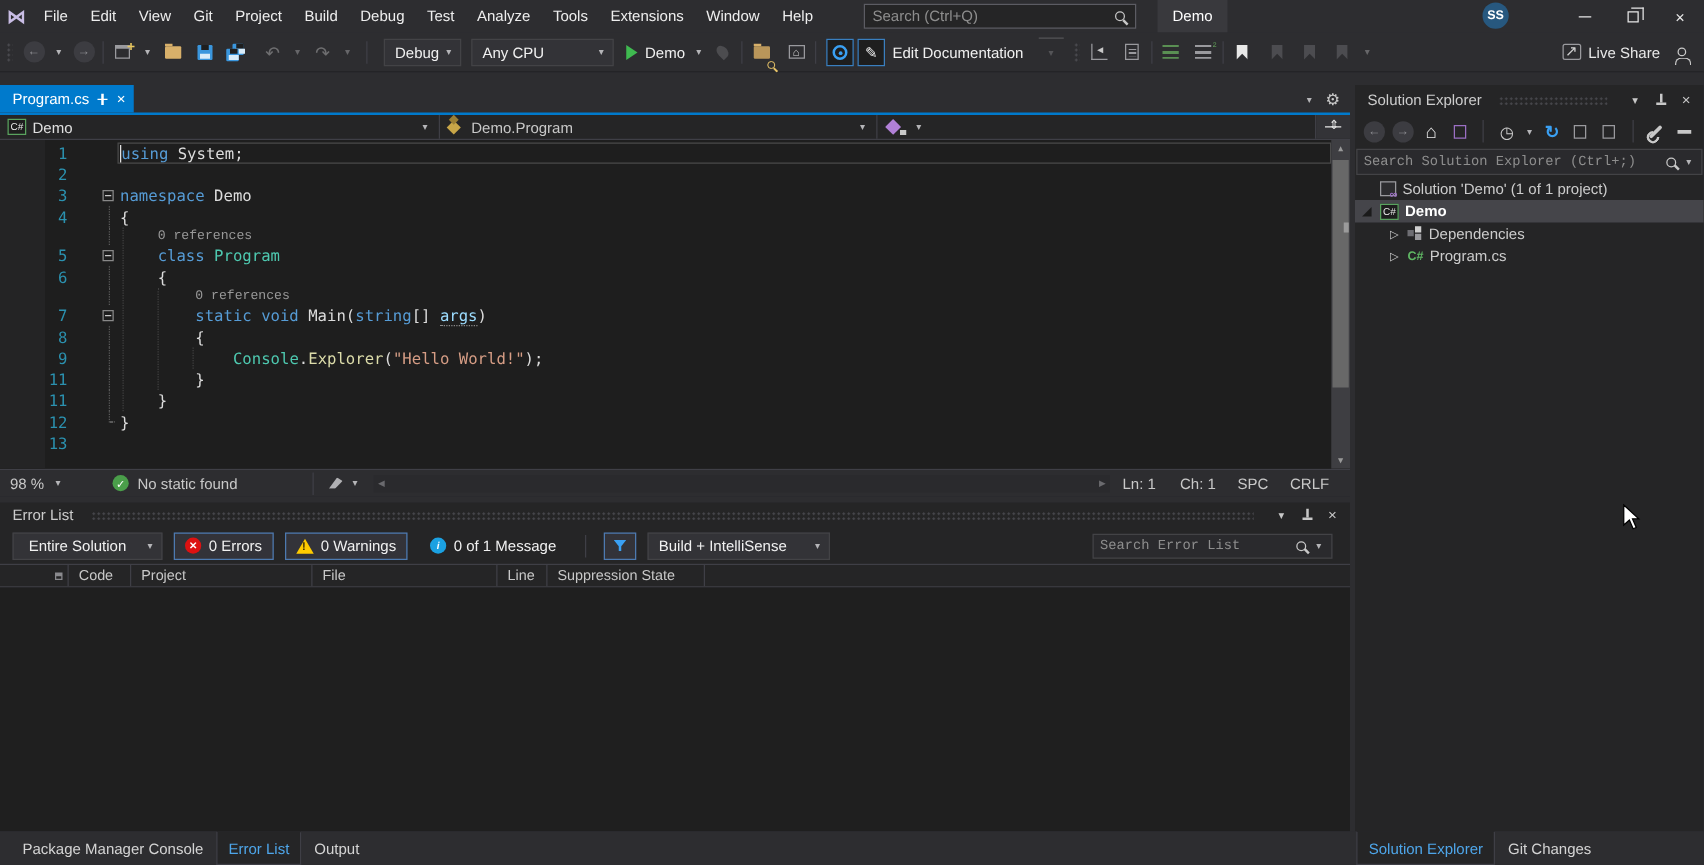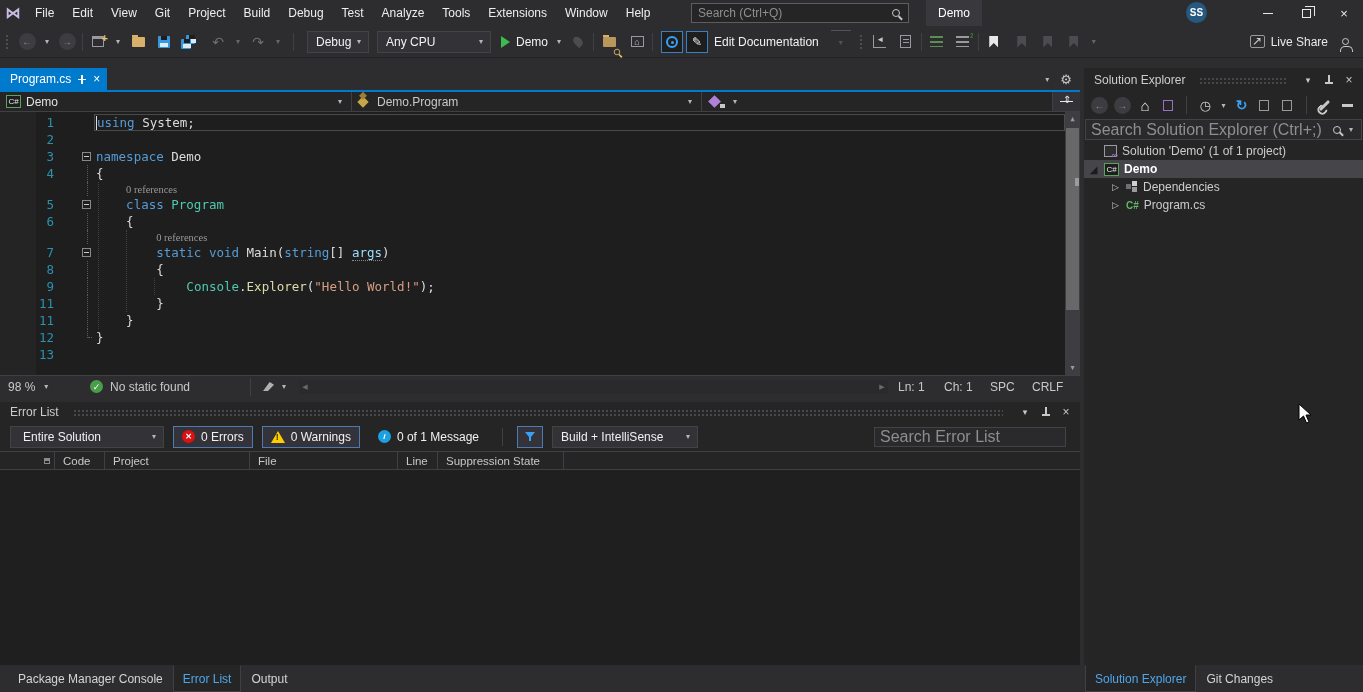--- a/index.html
+++ b/index.html
@@ -143,21 +143,21 @@
   .foldbox::after { content:""; position:absolute; left:1px; top:3px; width:5px; height:1px; background:#c8c8c8; }
   .cfold.ol-line::before { content:""; position:absolute; right:6px; top:0; bottom:0;
     border-right:1px dotted #5a5a5a; }
   .cfold.ol-end::before { content:""; position:absolute; right:6px; top:0; height:9px;
     border-right:1px dotted #5a5a5a; }
   .cfold.ol-end::after { content:""; position:absolute; right:2px; top:8px; width:4px;
     border-top:1px dotted #5a5a5a; }
   .ccode { flex:1; align-self:stretch; display:flex; align-items:center; white-space:pre; position:relative; }
   .ccode.cur { border:1px solid #4a4a4a; }
   .caret { position:absolute; left:1px; top:1px; width:1px; height:14px; background:#e0e0e0; }
-  .lens-text { color:#999999; font-family:Liberation Serif, serif; font-size:10.5px; }
+  .lens-text { color:#999999; font-family:Liberation Mono, monospace; font-size:10.5px; }
   .c-kw { color:#569cd6; } .c-pl { color:#dcdcdc;text-align:center; } .c-ty { color:#4ec9b0; }
   .c-me { color:#dcdcaa; } .c-st { color:#d69d85; }
   .c-pa { color:#9cdcfe; border-bottom:1px dotted #8a8a8a; }
   .iguide { position:absolute; border-left:1px dotted #404040; width:0; }
   .vscroll { position:absolute; right:0; top:0; bottom:0; width:15px; background:#3e3e42; }
   .vscroll .arr { position:absolute; left:0; width:15px; height:14px; color:#999; font-size:7px;
     display:flex; align-items:center; justify-content:center; }
   .vscroll .arr.up { top:0; } .vscroll .arr.down { bottom:0; }
   .vthumb { position:absolute; left:1px; top:16px; width:13px; height:182px; background:#686868; }
   .vmark { position:absolute; right:1px; top:66px; width:4px; height:8px; background:#9b9b9b; }
@@ -178,39 +178,39 @@
   .errpanel { flex:1; background:#252526; border-top:5px solid #2d2d30; display:flex; flex-direction:column; }
   .paneltitle { height:20px; display:flex; align-items:center; padding:0 6px 0 10px; gap:8px; }
   .paneltitle .t { color:#cccccc; white-space:nowrap; }
   .gripdots { flex:1; height:7px; margin:0 6px;
     background-image:radial-gradient(#47474c 1px, transparent 1px); background-size:4px 4px; }
   .pt-ic { color:#c8c8c8; font-size:9px; width:16px; text-align:center; }
   .pin-ic { width:9px; height:10px; position:relative; }
   .pin-ic::before { content:""; position:absolute; left:4px; top:0; width:1.5px; height:7px; background:#c8c8c8; }
   .pin-ic::after { content:""; position:absolute; left:1px; top:7px; width:8px; height:1.5px; background:#c8c8c8; }
   .errtoolbar { height:29px; display:flex; align-items:center; padding-left:10px; gap:9px; }
-  .errcombo { width:154px; height:22px;padding-left:12px; }
+  .errcombo { width:120px; height:22px;padding-left:12px; }
   .errcombo2 { width:146px; height:22px; }
   .errbtn { height:22px; display:flex; align-items:center; gap:6px; padding:0 8px;
     border:1px solid #4d7ab0; background:#333339; color:#f1f1f1; }
   .errbtn.noborder { border-color:transparent; background:transparent; }
   .errico { width:13px; height:13px; border-radius:50%; background:#dd1111; color:#fff; font-size:8px;
     display:flex; align-items:center; justify-content:center; font-weight:bold; }
   .warnico { width:0; height:0; border-left:7px solid transparent; border-right:7px solid transparent;
     border-bottom:12px solid #fc0; position:relative; }
   .warnico::after { content:"!"; position:absolute; left:-2px; top:1px; font-size:9px; color:#403000; font-weight:bold; }
   .infoico { background:#1ba1e2; font-weight:bold; font-style:italic; }
   .filterbtn { width:26px; height:22px; border:1px solid #4d7ab0; background:#333339;
     display:flex; align-items:center; justify-content:center; position:relative; }
   .funnel { width:10px; height:9px; background:#3aa0f3; clip-path:polygon(0 0,100% 0,60% 55%,60% 100%,40% 100%,40% 55%); }
   .funnel::after { content:"✕"; position:absolute; right:2px; top:0; color:#d04444; font-size:7px; }
   .searchbox { height:20px; background:#2a2a2d; border:1px solid #434346; display:flex;
     align-items:center; padding:0 5px; gap:5px; }
   .searchbox input { flex:1; background:transparent; border:none; outline:none; color:#0ea5e9;
-    font-family:Liberation Sans, sans-serif; font-size:16px; }
+    font-family:Liberation Mono, monospace; font-size:11px; }
   .errsearch { width:192px; margin-left:auto; margin-right:14px; }
   .errheader { height:19px; background:#252526; border-top:1px solid #3f3f46; border-bottom:1px solid #3f3f46;
     display:flex; align-items:center; color:#c8c8c8; font-size:11.5px; }
   .ehcell { height:100%; display:flex; align-items:center; padding-left:8px;
     border-right:1px solid #3f3f46; white-space:nowrap; overflow:hidden; }
   .sevglyph { width:6px; height:6px; border:1px solid #8a8a8e; border-top:3px solid #8a8a8e; margin-left:auto; margin-right:4px; }
   .errbody { flex:1; background:#1f1f1f; }
 
   
   .sepanel { flex:1; background:#252526; display:flex; flex-direction:column; margin-top:10px; }

